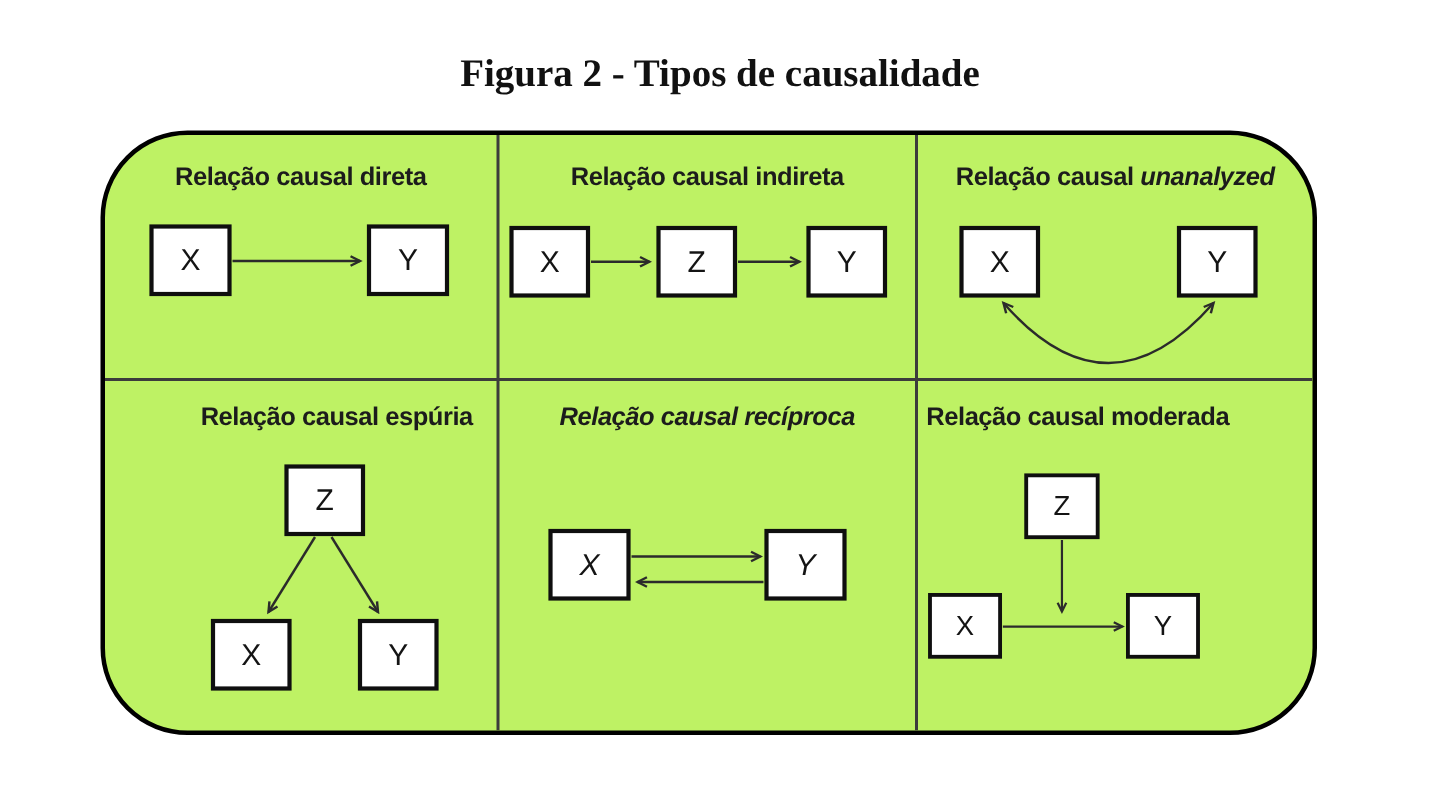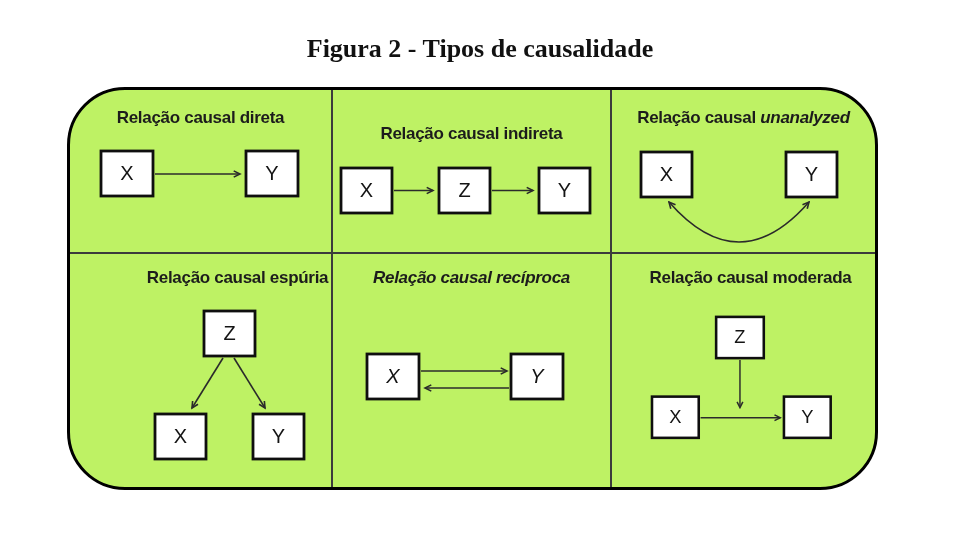--- a/index.html
+++ b/index.html
@@ -38,25 +38,25 @@
     width: 2px; background: #3c3c3c;
   }
   .v1 { left: 261px; }
   .v2 { left: 540px; }
   .hline {
     position: absolute; left: 0; right: 0;
     top: 162px; height: 2px; background: #3c3c3c;
   }
   .panel { position: absolute; }
   .p1 { left: 0;     top: 0;     width: 261px; height: 162px; }
-  .p2 { left: 263px; top: 16px;     width: 277px; height: 162px; }
+  .p2 { left: 263px; top: 0;     width: 277px; height: 162px; }
   .p3 { left: 542px; top: 0;     width: 263px; height: 162px; text-decoration: underline; }
-  .p4 { left: 13px;     top: 164px; width: 309px; height: 233px; }
+  .p4 { left: 0;     top: 164px; width: 309px; height: 233px; }
   .p5 { left: 263px; top: 164px; width: 277px; height: 233px; font-style: italic; }
-  .p6 { left: 560px; top: 164px; width: 241px; height: 233px; }
+  .p6 { left: 528px; top: 164px; width: 241px; height: 233px; }
   .panel-title {
     position: absolute; left: 0; right: 0;
     text-align: center;
     font-weight: bold;
     font-size: 17px;
     letter-spacing: -0.3px;
     color: #1c1c1c;
     white-space: nowrap;
   }
   .row1 .panel-title { top: 18px; }

